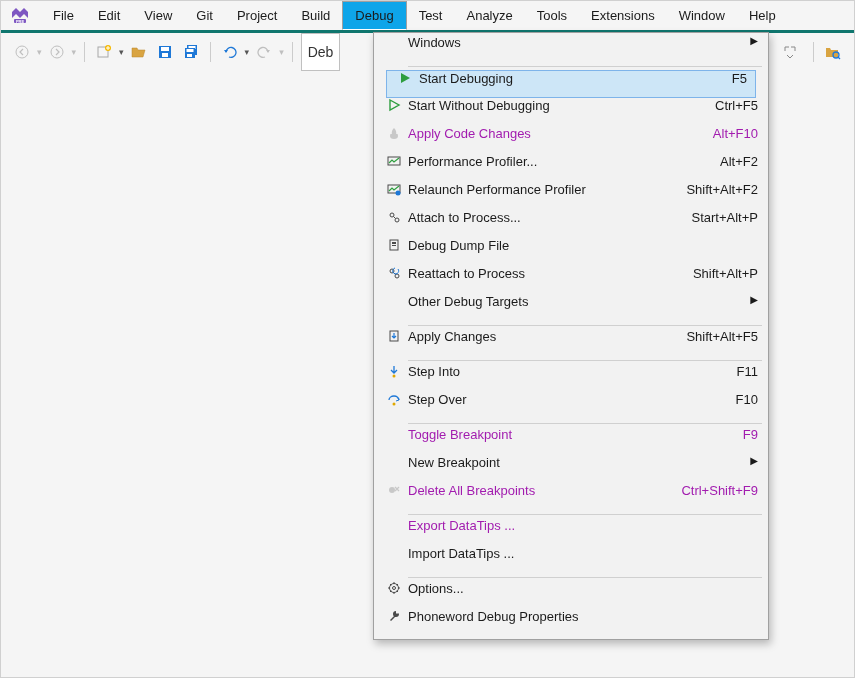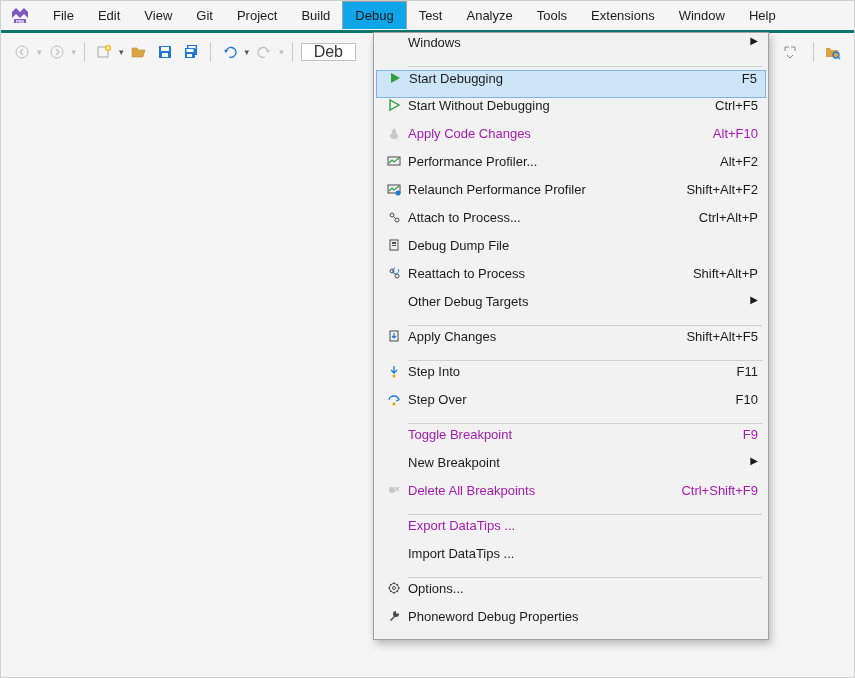--- a/index.html
+++ b/index.html
@@ -59,24 +59,24 @@
 }
 .tb-divider {
   width: 1px;
   height: 20px;
   background: #cccccc;
   margin: 0 4px;
 }
 .tb-combo {
   border: 1px solid #c0c0c0;
   background: #ffffff;
-  padding: 2px 12px;
-  font-size: 16px;
+  padding: 2px 6px;
+  font-size: 14px;
   color: #333;
-  height: 18px;
+  height: 38px;
   display: flex;
   align-items: center;
 }
 .dropdown-menu {
   position: absolute;
   left: 373px;
   top: 32px;
   width: 396px;
   background: #f2f2f2;
   border: 1px solid #a0a0a0;
@@ -88,21 +88,21 @@
   display: flex;
   align-items: flex-start;
   height: 28px;
   padding: 0 10px 0 6px;
   cursor: pointer;
   color: #1b1b1b;
 }
 .menu-item.highlighted {
   background: #cde6f7;
   border: 1px solid #7eb4ea;
-  margin: 0 2px;
+  margin: 0 12px;
   padding: 0 8px 0 4px;
 }
 .menu-item.disabled {
   color: #a21caf;
   cursor: default;
 }
 .menu-item .icon-col {
   width: 28px;
   display: flex;
   align-items: center;
@@ -299,21 +299,21 @@
 
   <div class="menu-item">
     <span class="icon-col">
         <svg width="14" height="14" viewBox="0 0 14 14">
           <circle cx="5" cy="5" r="2" fill="none" stroke="#4a4a4a"></circle>
           <circle cx="10" cy="10" r="2" fill="none" stroke="#4a4a4a"></circle>
           <path d="M6.5 6.5 L8.5 8.5" stroke="#4a4a4a"></path>
         </svg>
       </span>
     <span class="label-col">Attach to Process...</span>
-    <span class="shortcut-col">Ctrl+Alt+P</span>
+    <span class="shortcut-col">Start+Alt+P</span>
   </div>
 
   <div class="menu-item">
     <span class="icon-col">
         <svg width="14" height="14" viewBox="0 0 14 14">
           <rect x="3" y="2" width="8" height="10" fill="none" stroke="#4a4a4a"></rect>
           <rect x="5" y="4" width="4" height="2" fill="#4a4a4a"></rect>
           <rect x="5" y="7" width="4" height="1" fill="#4a4a4a"></rect>
         </svg>
       </span>

